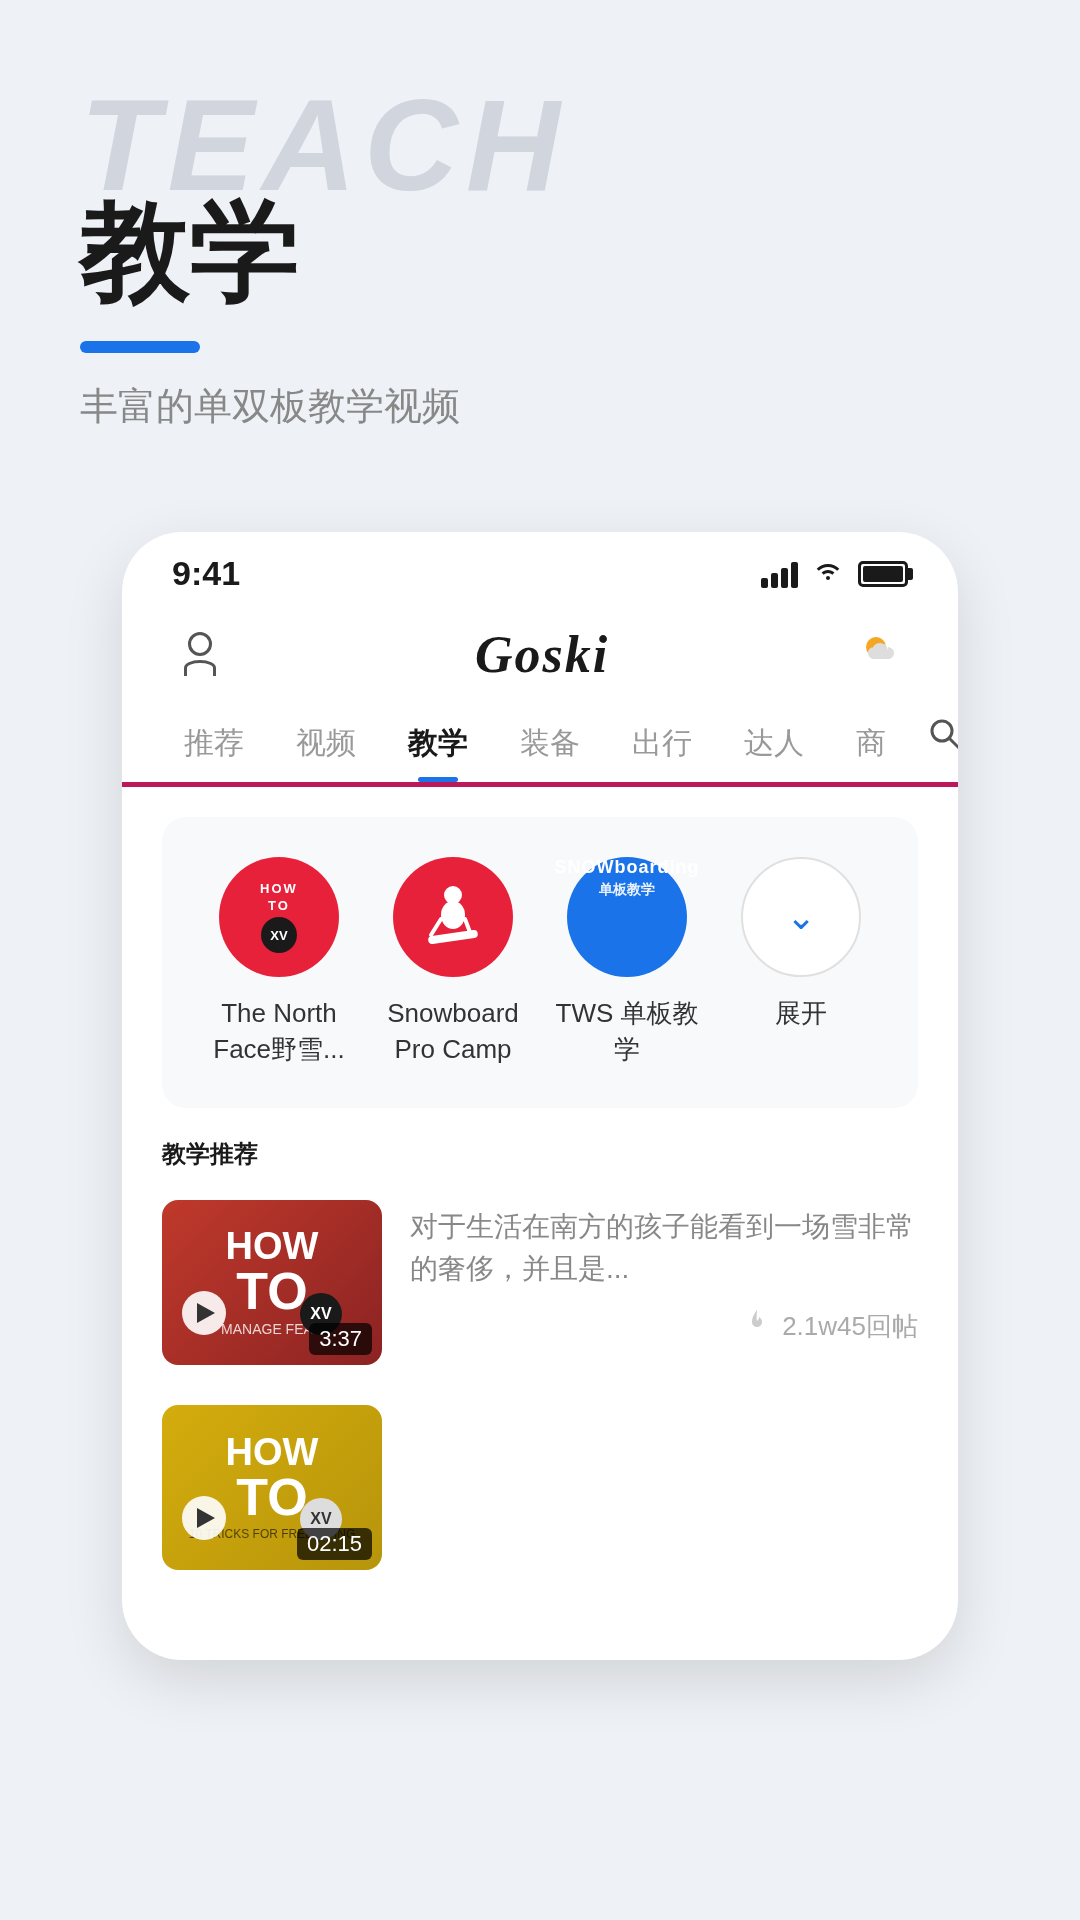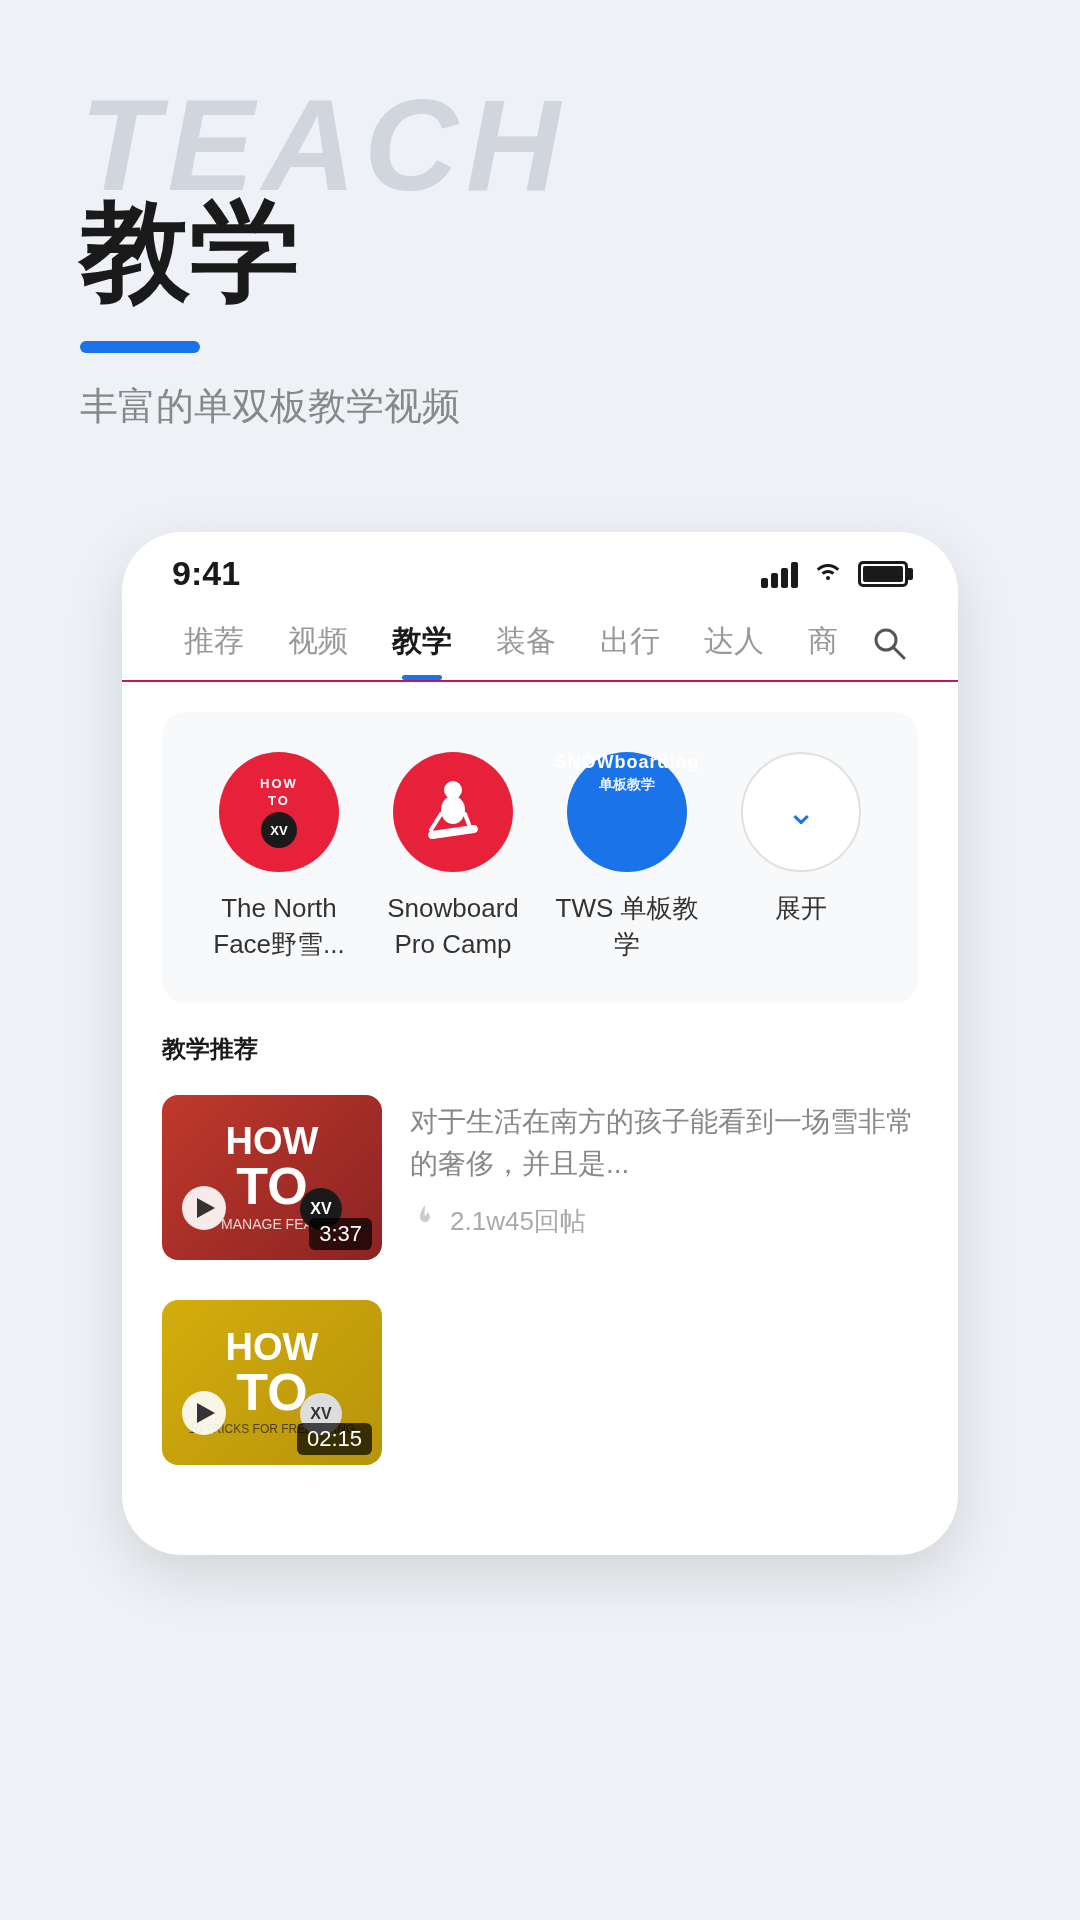--- a/index.html
+++ b/index.html
@@ -172,24 +172,24 @@
     }
 
     .weather-icon {
       font-size: 44px;
       color: #f5a623;
     }
 
     
     .nav-tabs {
       display: flex;
-      align-items: flex-end;
+      align-items: flex-start;
       padding: 0 40px;
-      gap: 0;
-      border-bottom: 2px solid #be185d;
+      gap: 8px;
+      border-bottom: 5px solid #be185d;
       position: relative;
     }
 
     .nav-tab {
       font-size: 30px;
       color: #999;
       padding: 18px 22px;
       cursor: pointer;
       white-space: nowrap;
     }
@@ -418,21 +418,21 @@
 
     .rec-desc {
       font-size: 28px;
       color: #888;
       line-height: 1.5;
       margin-bottom: 18px;
     }
 
     .rec-meta {
       display: flex;
-      justify-content: flex-start;
+      justify-content: flex-end;
       align-items: center;
     }
 
     .rec-views {
       display: flex;
       align-items: center;
       gap: 10px;
       font-size: 26px;
       color: #aaa;
     }
@@ -473,20 +473,33 @@
           <path d="M16 12c-2.5 0-4.7 1-6.4 2.6l2.1 2.1c1.1-1.1 2.7-1.8 4.3-1.8s3.2.7 4.3 1.8l2.1-2.1C20.7 13 18.5 12 16 12z" fill="#1a1a1a"></path>
           <path d="M16 6C11.6 6 7.6 7.8 4.7 10.7l2.1 2.1C9.2 10.4 12.4 9 16 9s6.8 1.4 9.2 3.8l2.1-2.1C24.4 7.8 20.4 6 16 6z" fill="#1a1a1a"></path>
         </svg>
       </span>
       <div class="battery">
         <div class="battery-fill"></div>
       </div>
     </div>
   </div>
 
+  <div class="app-header">
+    <div class="avatar-icon">
+      <div class="avatar-head"></div>
+      <div class="avatar-body"></div>
+    </div>
+    <div class="logo-text">Goski</div>
+    <div class="weather-icon">
+      <svg width="52" height="52" viewBox="0 0 52 52" fill="none">
+        <circle cx="20" cy="24" r="10" fill="#f5a623"></circle>
+        <path d="M32 28c0-4.4-3.6-8-8-8a7.94 7.94 0 00-7.2 4.6C14.6 24.2 12 26.8 12 30c0 3.3 2.7 6 6 6h14c3.3 0 6-2.7 6-6 0-3.1-2.4-5.7-6-6z" fill="#ddd"></path>
+      </svg>
+    </div>
+  </div>
 
   <div class="nav-tabs">
     <div class="nav-tab">推荐</div>
     <div class="nav-tab">视频</div>
     <div class="nav-tab active">教学</div>
     <div class="nav-tab">装备</div>
     <div class="nav-tab">出行</div>
     <div class="nav-tab">达人</div>
     <div class="nav-tab">商</div>
     <div class="nav-search">

